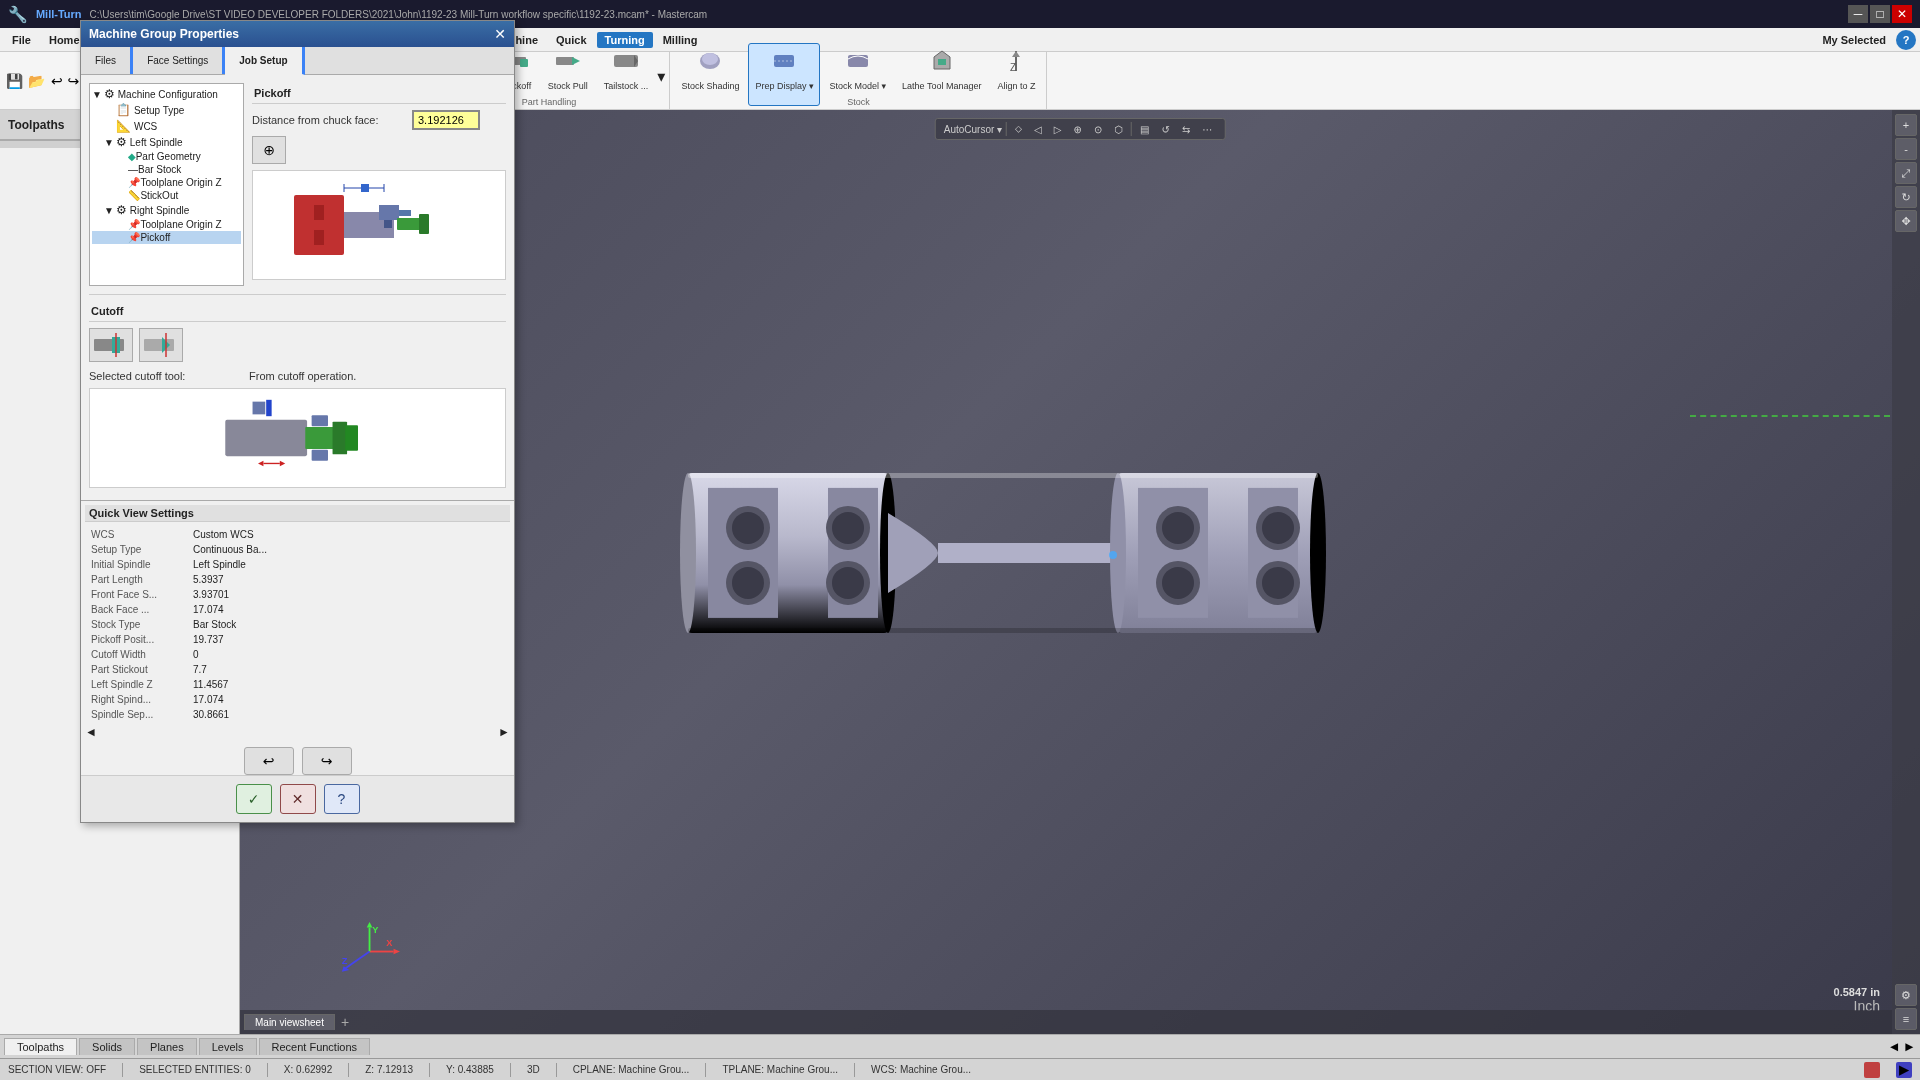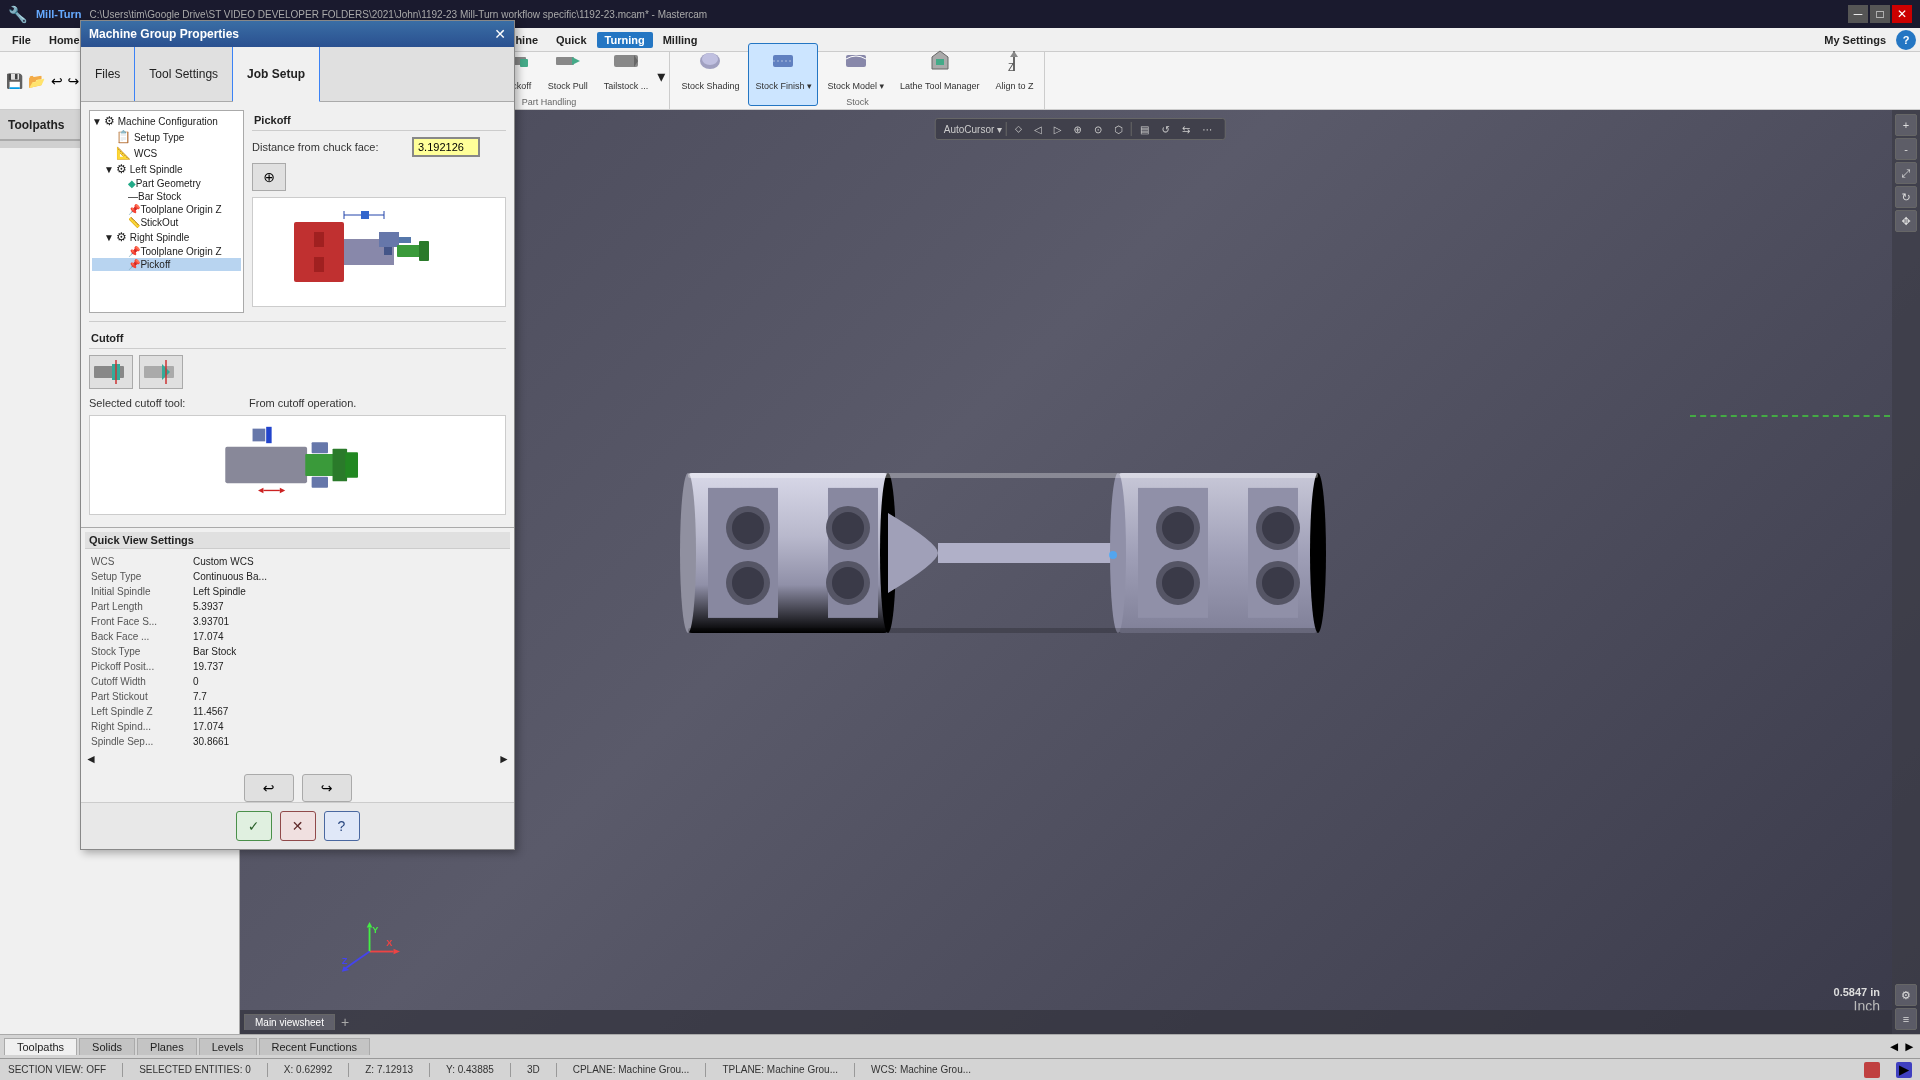--- a/index.html
+++ b/index.html
@@ -27,21 +27,21 @@
 
     
     #left-panel { width: 430px; background: #f0f0f0; border-right: 1px solid #aaa; display: flex; flex-direction: column; position: relative; }
     #toolpaths-header { background: #d4d4d4; padding: 4px 8px; font-weight: bold; font-size: 12px; border-bottom: 1px solid #aaa; display: flex; align-items: center; justify-content: space-between; }
 
     
     #dialog { position: absolute; top: 20px; left: 80px; width: 435px; background: #f0f0f0; border: 1px solid #888; box-shadow: 3px 3px 8px rgba(0,0,0,0.3); z-index: 10; }
     #dialog-title { background: linear-gradient(to bottom, #3a6ea5, #2a5090); color: white; padding: 5px 8px; font-weight: bold; font-size: 12px; display: flex; justify-content: space-between; align-items: center; cursor: move; }
     #dialog-close { cursor: pointer; font-size: 14px; color: white; background: none; border: none; }
     #dialog-tabs { display: flex; background: #e0e0e0; border-bottom: 1px solid #aaa; }
-    .dialog-tab { padding: 20px 14px; cursor: pointer; font-size: 12px; border-right: 1px solid #3b82f6; }
+    .dialog-tab { padding: 8px 14px; cursor: pointer; font-size: 10px; border-right: 3px solid #3b82f6; }
     .dialog-tab.active { background: #f0f0f0; border-bottom: 1px solid #f0f0f0; margin-bottom: -1px; font-weight: bold; }
     #dialog-content { padding: 8px; background: #f0f0f0; }
     .tree-item { display: flex; align-items: center; padding: 1px 0; cursor: pointer; }
     .tree-icon { margin-right: 3px; font-size: 12px; }
     .tree-expand { width: 12px; display: inline-block; cursor: pointer; }
     .tree-indent-1 { padding-left: 12px; }
     .tree-indent-2 { padding-left: 24px; }
 
     
     #quick-view { border-top: 1px solid #aaa; background: #f0f0f0; padding: 4px; }
@@ -143,21 +143,21 @@
   <div class="menu-item">Surfaces</div>
   <div class="menu-item">Solids</div>
   <div class="menu-item">Model Prep</div>
   <div class="menu-item">Drafting</div>
   <div class="menu-item">Transform</div>
   <div class="menu-item">Machine</div>
   <div class="menu-item">Quick</div>
   <div class="menu-item active">Turning</div>
   <div class="menu-item">Milling</div>
   <div style="flex:1;"></div>
-  <div class="menu-item" style="margin-left:auto;">My Settings</div>
+  <div class="menu-item" style="margin-left:auto;">My Selected</div>
   <div style="width:20px;height:20px;background:#2476c3;color:white;border-radius:50%;display:flex;align-items:center;justify-content:center;font-size:11px;font-weight:bold;cursor:pointer;">?</div>
 </div>
 
 <div id="toolbar" style="background:#f5f5f5;border-bottom:1px solid #ccc;display:flex;align-items:stretch;height:58px;position:relative;">
 
   <div style="display:flex;align-items:center;padding:2px 4px;border-right:1px solid #ccc;gap:1px;">
     <button style="border:none;background:none;cursor:pointer;font-size:14px;padding:2px;">💾</button>
     <button style="border:none;background:none;cursor:pointer;font-size:14px;padding:2px;">📂</button>
     <button style="border:none;background:none;cursor:pointer;font-size:14px;padding:2px;">↩</button>
     <button style="border:none;background:none;cursor:pointer;font-size:14px;padding:2px;">↪</button>
@@ -280,21 +280,21 @@
       </div>
       <div class="label">Stock Shading</div>
     </div>
     <div class="tb-btn active" style="min-width:42px;">
       <div class="icon">
         <svg width="28" height="28" viewBox="0 0 28 28">
             <rect x="4" y="8" width="20" height="12" rx="2" fill="#6080c0"></rect>
             <line x1="4" y1="14" x2="24" y2="14" stroke="#fff" stroke-width="0.5" stroke-dasharray="2,2"></line>
           </svg>
       </div>
-      <div class="label">Stock Finish ▾</div>
+      <div class="label">Prep Display ▾</div>
     </div>
     <div class="tb-btn" style="min-width:42px;">
       <div class="icon">
         <svg width="28" height="28" viewBox="0 0 28 28">
             <rect x="4" y="8" width="20" height="12" rx="2" fill="#8888aa"></rect>
             <path d="M4 12 Q14 6 24 12" fill="none" stroke="#fff" stroke-width="1"></path>
           </svg>
       </div>
       <div class="label">Stock Model ▾</div>
     </div>
@@ -338,21 +338,21 @@
     </div>
   </div>
 
   <div id="dialog">
     <div id="dialog-title">
       <span>Machine Group Properties</span>
       <button id="dialog-close">✕</button>
     </div>
     <div id="dialog-tabs">
       <div class="dialog-tab">Files</div>
-      <div class="dialog-tab">Tool Settings</div>
+      <div class="dialog-tab">Face Settings</div>
       <div class="dialog-tab active">Job Setup</div>
     </div>
     <div id="dialog-content">
 
       <div style="display:flex;gap:8px;margin-bottom:8px;">
 
         <div style="width:155px;border:1px solid #aaa;background:#fff;font-size:10px;padding:2px;">
           <div class="tree-item">
             <span class="tree-expand">▼</span>
             <span class="tree-icon">⚙</span>

